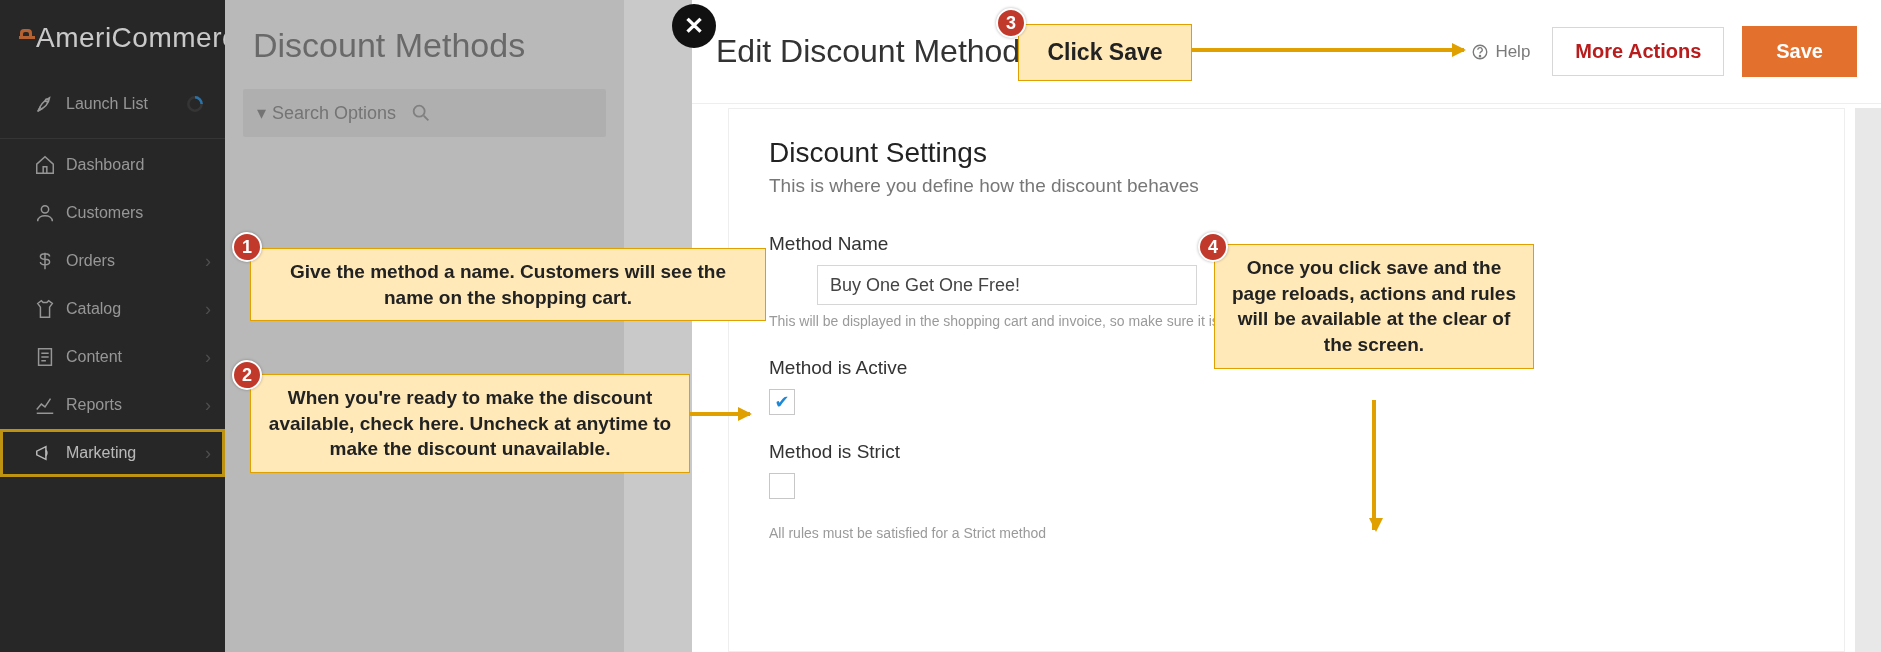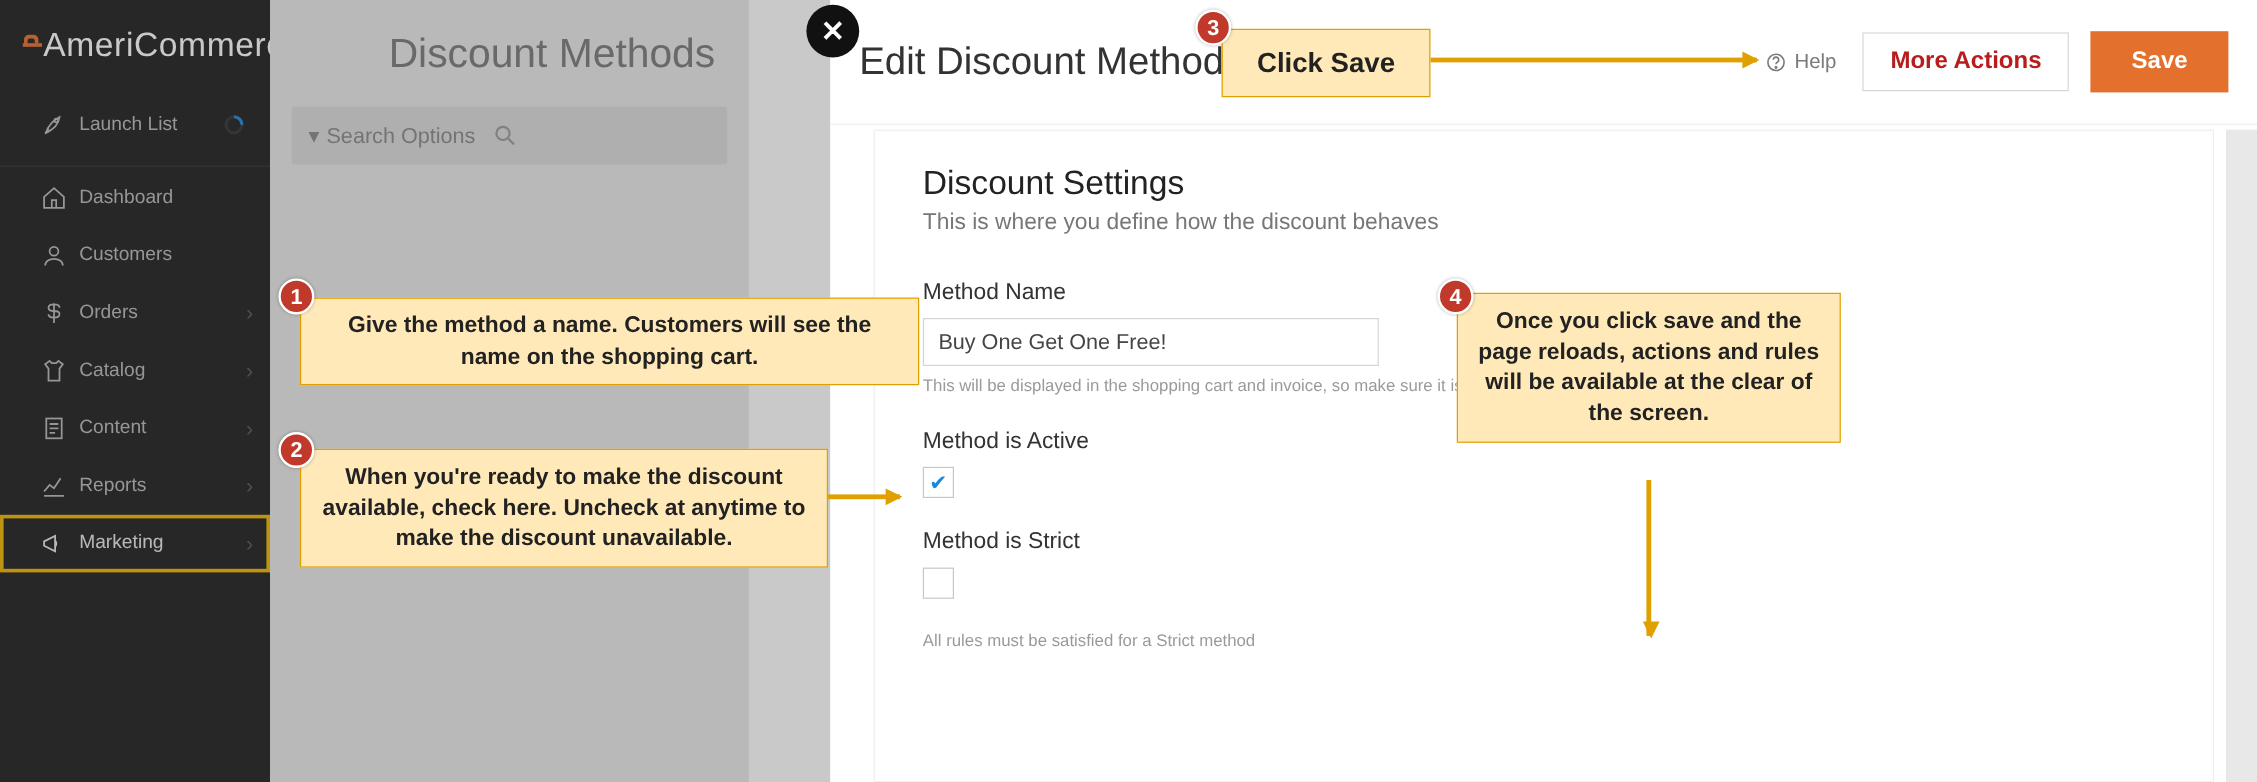--- a/index.html
+++ b/index.html
@@ -13,21 +13,21 @@
   .brand .logo-a svg { margin-right: -2px; }
   .side-item { height: 48px; display: flex; align-items: center; padding-left: 34px; font-size: 16px; color: #b9b9b9; cursor: pointer; position: relative; }
   .side-item .icon { width: 32px; display:flex; align-items:center; justify-content:flex-start; }
   .side-item .chev { position:absolute; right:14px; color:#555; font-size:18px; }
   .side-sep { height: 1px; background: #333; margin: 6px 0 2px 0; }
   .side-item.launch { height: 56px; }
   .launch-spinner { position:absolute; right:20px; }
   .side-item.active { outline: 3px solid #f0b400; outline-offset: -3px; color:#e8e8e8; }
 
   
-  .mid { position:absolute; left:225px; top:0; width: 399px; height:652px; background:#e9e9e9;text-align:right; }
+  .mid { position:absolute; left:225px; top:0; width: 399px; height:652px; background:#e9e9e9; }
   .mid-head { font-size: 34px; color:#7a7a7a; font-weight:300; padding: 26px 28px 14px 28px; }
   .mid-search-wrap { padding: 10px 18px; }
   .mid-search { background:#dcdcdc; border-radius:2px; height:48px; display:flex; align-items:center; padding:0 14px; color:#8a8a8a; }
   .mid-search .dd { display:flex; align-items:center; gap:6px; font-size:18px; }
   .mid-search .sicon { margin-left:14px; color:#9a9a9a; }
 
   
   .dim { position:absolute; left:0; top:0; width:692px; height:652px; background:rgba(60,60,60,0.28); pointer-events:none; }
 
   
@@ -40,21 +40,21 @@
   .right-spacer { flex:1; }
   .help-link { color:#7a7a7a; font-size:17px; margin-right:22px; display:flex; align-items:center; gap:6px; cursor:pointer; }
   .more-actions { border:1px solid #d7d7d7; padding:12px 22px; font-size:20px; font-weight:600; color:#b91c1c; margin-right:18px; cursor:pointer; background:#fff; }
   .save-btn { background:#e4702e; color:#fff; border:none; padding:14px 34px; font-size:20px; font-weight:600; cursor:pointer; }
 
   .right-body { position:absolute; left:36px; top:108px; right:36px; bottom:0; background:#fff; border:1px solid #eee; padding:28px 40px; overflow:hidden;}
   .settings-title { font-size:28px; font-weight:400; color:#222; margin-bottom:6px; }
   .settings-sub { font-size:19px; color:#777; margin-bottom:36px; }
 
   .field-label { font-size:19px; color:#333; margin-bottom:10px; }
-  .text-input { width:380px; height:40px; border:1px solid #d6d6d6; padding:0 12px; font-size:18px; color:#444; margin-bottom:8px; }
+  .text-input { width:380px; height:40px; border:1px solid #d6d6d6; padding:0 12px; font-size:18px; color:#444; margin-bottom:8px;margin-left:48px; }
   .field-help { font-size:14px; color:#9a9a9a; margin-bottom:28px; display:block; }
   .chk { width:26px; height:26px; border:1px solid #c7c7c7; display:flex; align-items:center; justify-content:center; font-size:18px; color:#1f88d6; margin-bottom:26px; cursor:pointer; background:#fff; }
 
   
   .annot { position:absolute; background:#ffe9b8; border:1px solid #e0a000; padding:10px 16px; font-family: Verdana, sans-serif; font-weight:700; color:#222; font-size:19px; text-align:center; line-height:1.35; z-index:20; }
   .badge { position:absolute; width:30px; height:30px; border-radius:50%; background:#c0392b; color:#fff; font-weight:700; font-size:18px; display:flex; align-items:center; justify-content:center; border:2px solid #fff; z-index:25; box-shadow:0 0 3px rgba(0,0,0,0.3); }
 
   
   .arrow { position:absolute; height:0; border-top:4px solid #e0a000; z-index:19; }
   .arrow::after { content:""; position:absolute; right:-2px; top:-9px; border-left:14px solid #e0a000; border-top:7px solid transparent; border-bottom:7px solid transparent; }

